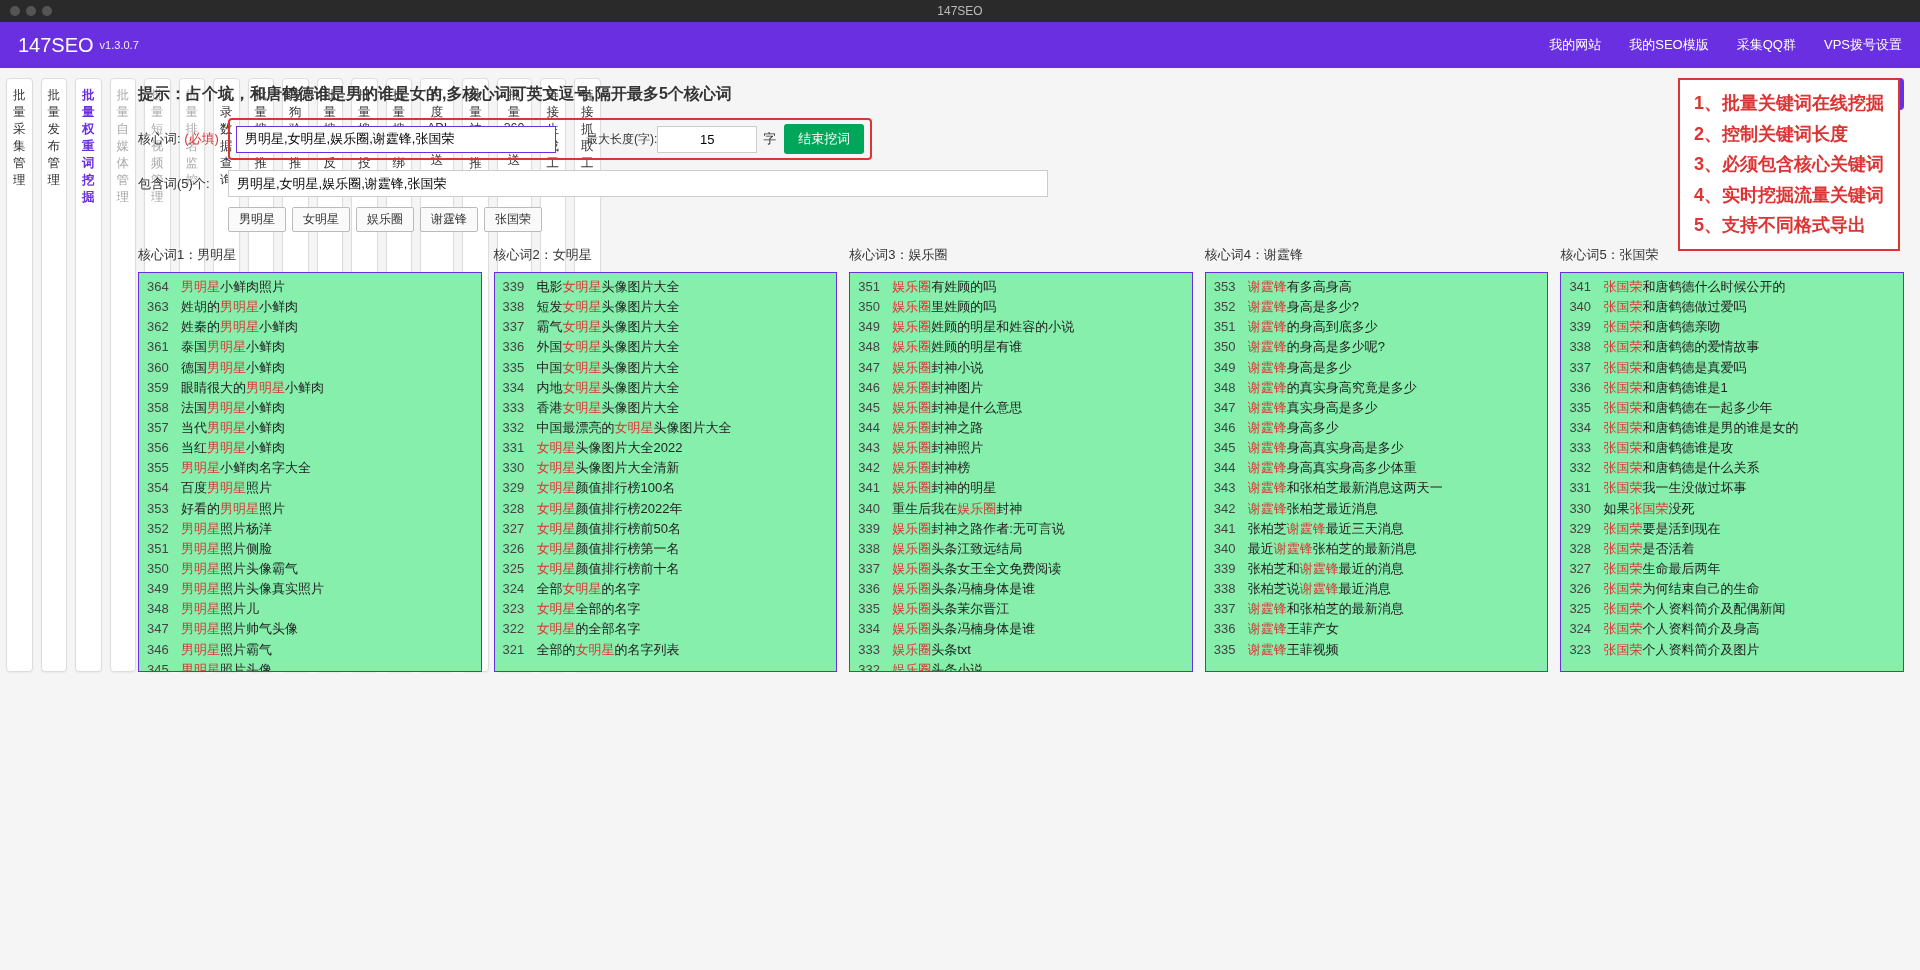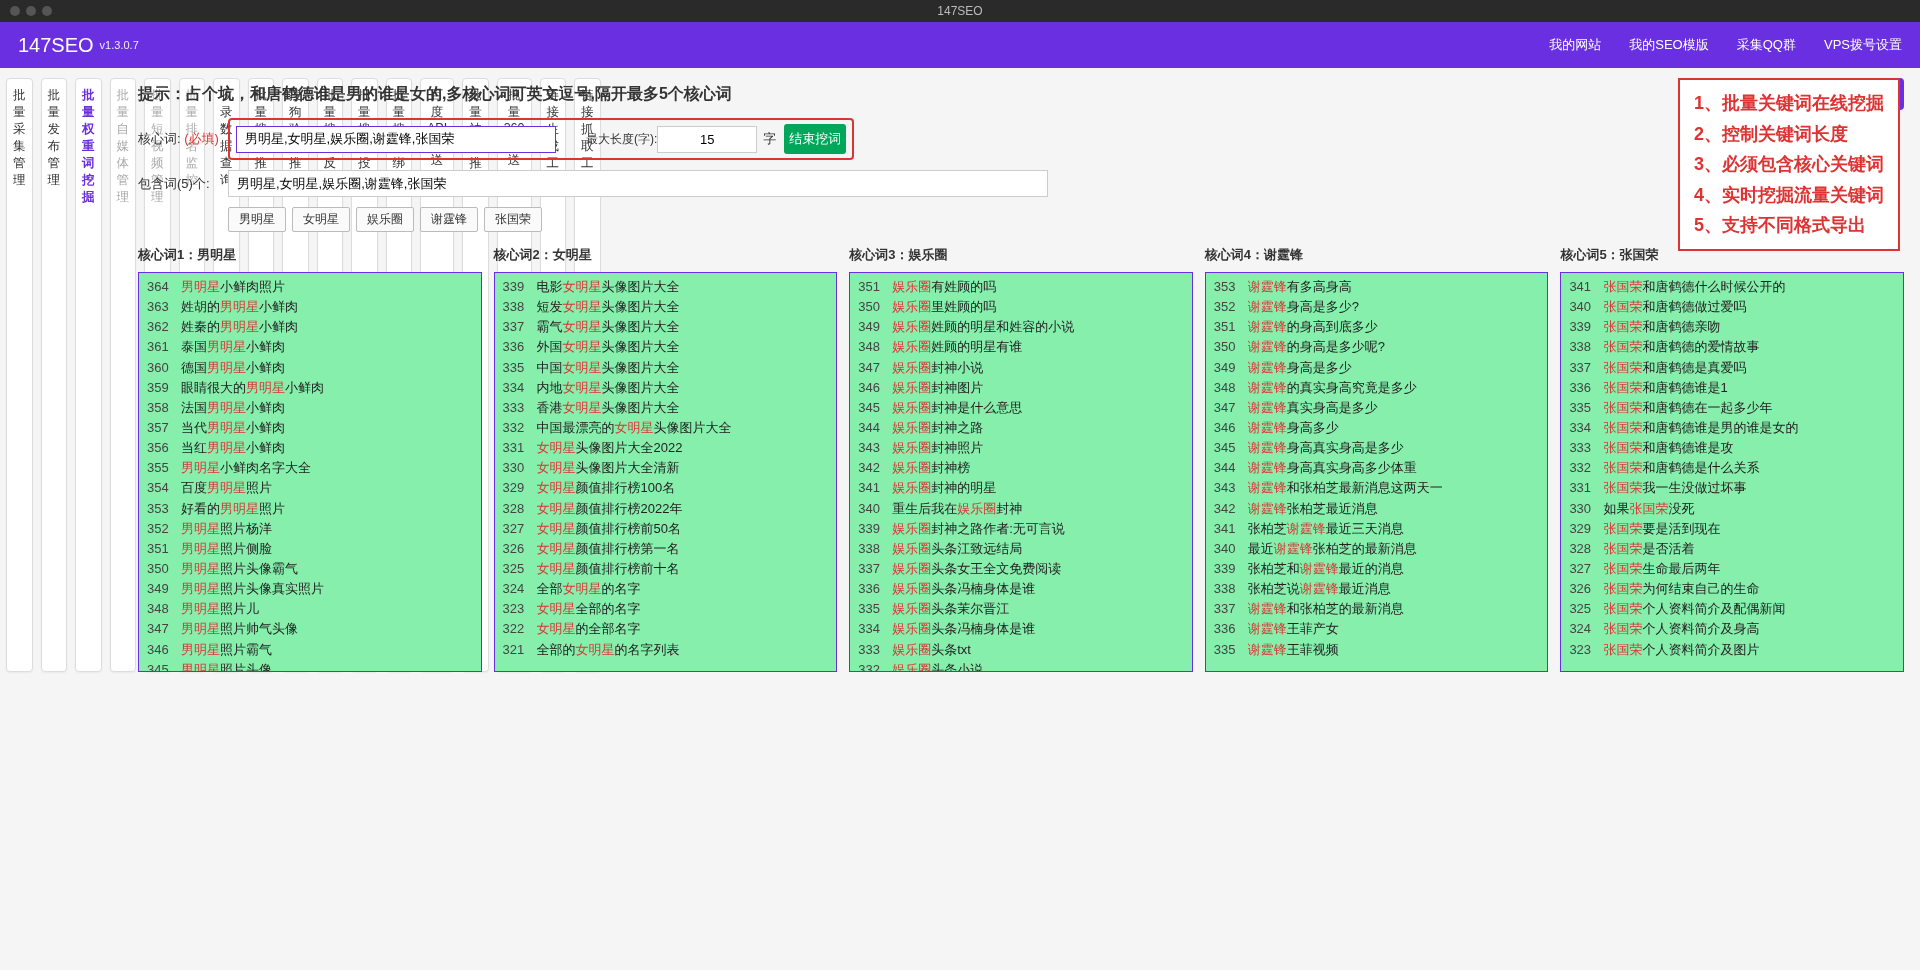--- a/index.html
+++ b/index.html
@@ -29,33 +29,33 @@
 .top-btn { background: #6a2fe0; color: #fff; border: none; border-radius: 4px; padding: 7px 14px; font-size: 13px; margin-left: 10px; cursor: pointer; }
 
 .form-row { display: flex; align-items: center; margin-bottom: 10px; }
 .form-label { width: 90px; font-size: 13px; color: #333; }
 .form-label .req { color: #d33; }
 .hx-group { display: flex; align-items: center; border: 2px solid #d33; padding: 4px 6px; border-radius: 4px; }
 .text-input { border: 1px solid #6a2fe0; padding: 5px 8px; font-size: 13px; width: 320px; }
 .len-label { margin-left: 30px; font-size: 12px; }
 .len-input { border: 1px solid #ccc; padding: 5px 8px; width: 100px; text-align: center; font-size: 13px; }
 .len-unit { margin: 0 8px 0 6px; font-size: 13px; }
-.btn-stop { background: #00a65a; color: #fff; border: none; padding: 6px 5px; font-size: 13px; border-radius: 3px; cursor: pointer; }
+.btn-stop { background: #00a65a; color: #fff; border: none; padding: 6px 14px; font-size: 13px; border-radius: 3px; cursor: pointer; }
 
 .include-input { border: 1px solid #ccc; padding: 5px 8px; font-size: 13px; width: 820px; }
 
 .tags { margin-left: 90px; display: flex; gap: 6px; margin-bottom: 14px; }
 .tag { border: 1px solid #bbb; background: #fafafa; padding: 3px 10px; font-size: 12px; border-radius: 2px; cursor: pointer; }
 
 .features { position: absolute; top: 78px; right: 20px; border: 2px solid #d33; padding: 8px 14px; background: #fff; }
 .features div { color: #d33; font-size: 18px; font-weight: 600; line-height: 1.7; }
 
 .columns { display: flex; gap: 12px; }
 .col { flex: 1; display: flex; flex-direction: column; }
-.col-title { font-size: 13px; font-weight: 700; margin-bottom: 8px; }
+.col-title { font-size: 13px; font-weight: 400; margin-bottom: 8px; }
 .col-box { border: 1px solid #6a2fe0; background: #86efac; height: 400px; overflow: hidden; padding: 4px 8px; }
 .row { display: flex; font-size: 13px; line-height: 1.55; white-space: nowrap; }
 .row .num { width: 34px; color: #444; }
 .row .txt { flex: 1; color: #222; overflow: hidden; text-overflow: ellipsis; }
 .row .kw { color: #d33; }
 </style>
 </head>
 <body>
 
 <div class="titlebar">

